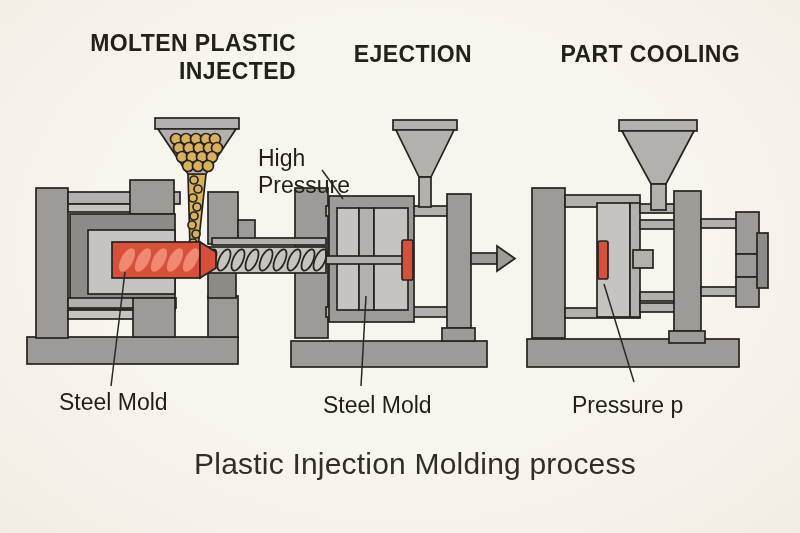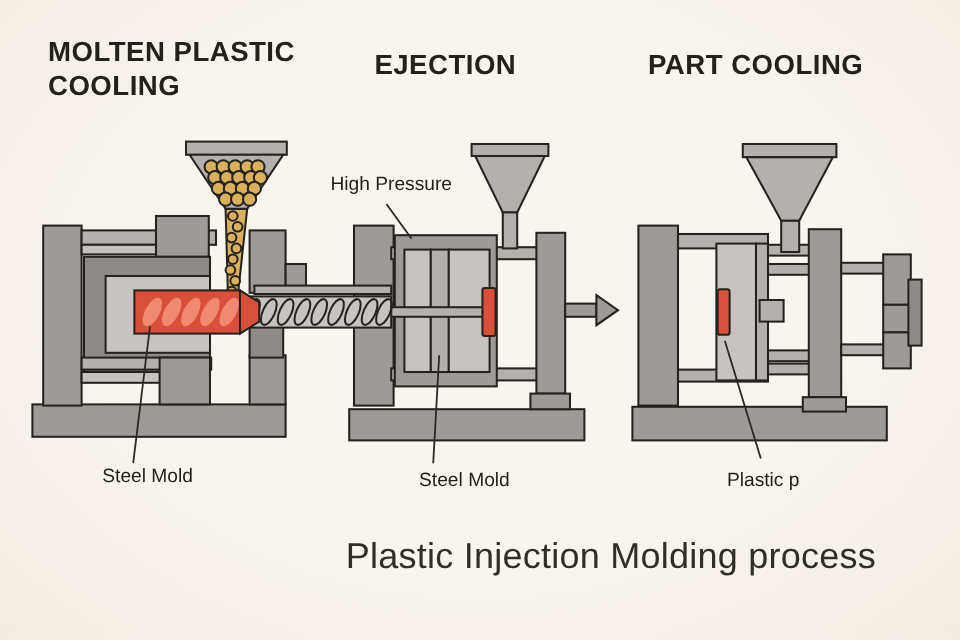--- a/index.html
+++ b/index.html
@@ -6,23 +6,23 @@
   body{
     width:800px;height:533px;overflow:hidden;
     font-family:"Liberation Sans", sans-serif;
     background:#f6f2eb;
   }
   .stage{
     position:absolute;width:800px;height:533px;left:0;top:0;
     background:radial-gradient(ellipse at 50% 45%, #f8f4ee 55%, #f2ede4 100%);
   }
   .txt{position:absolute;color:#24211d;}
-  .heading{font-weight:700;font-size:23px;line-height:1.2;letter-spacing:.4px;text-align:left;}
-  .lbl{font-size:16px;text-align:center;color:#211e1b;}
-  .caption{font-size:30px;text-align:right;color:#312d29;letter-spacing:.2px;}
+  .heading{font-weight:700;font-size:23px;line-height:1.2;letter-spacing:.4px;text-align:right;}
+  .lbl{font-size:23px;color:#211e1b;}
+  .caption{font-size:30px;text-align:center;color:#312d29;letter-spacing:.2px;}
   svg{position:absolute;left:0;top:0;}
   .s{stroke:#26231f;stroke-width:1.7;}
   .g1{fill:#c6c3c0;}  
   .g2{fill:#b3b0ad;}  
   .g3{fill:#9d9a97;}  
   .g4{fill:#8d8a87;}  
   .scr{fill:none;stroke:#26231f;stroke-width:1.7;}
   .leader{stroke:#2b2825;stroke-width:1.5;}
 </style>
 </head>
@@ -156,24 +156,24 @@
   <g>
     <line class="leader" x1="322" y1="170" x2="343" y2="199"></line>
     <line class="leader" x1="125" y1="272" x2="111" y2="386"></line>
     <line class="leader" x1="366" y1="296" x2="361" y2="386"></line>
     <line class="leader" x1="604" y1="284" x2="634" y2="382"></line>
   </g>
 </svg>
 
   <div class="txt heading" style="left:40px;top:30px;width:256px;">
     <div>MOLTEN PLASTIC</div>
-    <div>COOLING</div>
+    <div>INJECTED</div>
   </div>
   <div class="txt heading" style="left:312px;top:41px;width:160px;">EJECTION</div>
   <div class="txt heading" style="left:540px;top:41px;width:200px;">PART COOLING</div>
 
   <div class="txt lbl" style="left:258px;top:145px;width:136px;">High Pressure</div>
   <div class="txt lbl" style="left:59px;top:389px;width:128px;">Steel Mold</div>
   <div class="txt lbl" style="left:323px;top:392px;width:128px;">Steel Mold</div>
-  <div class="txt lbl" style="left:572px;top:392px;width:128px;">Plastic p</div>
+  <div class="txt lbl" style="left:572px;top:392px;width:128px;">Pressure p</div>
 
   <div class="txt caption" style="left:100px;top:447px;width:630px;">Plastic Injection Molding process</div>
 </div>
 
 </body></html>

